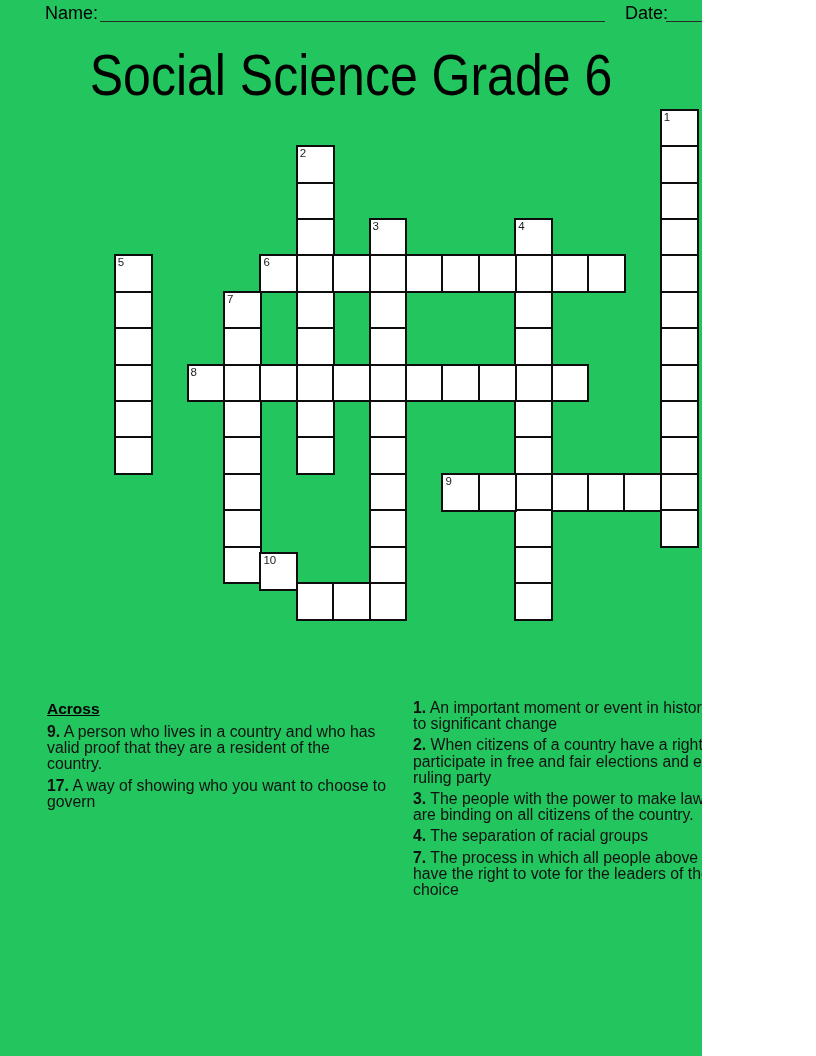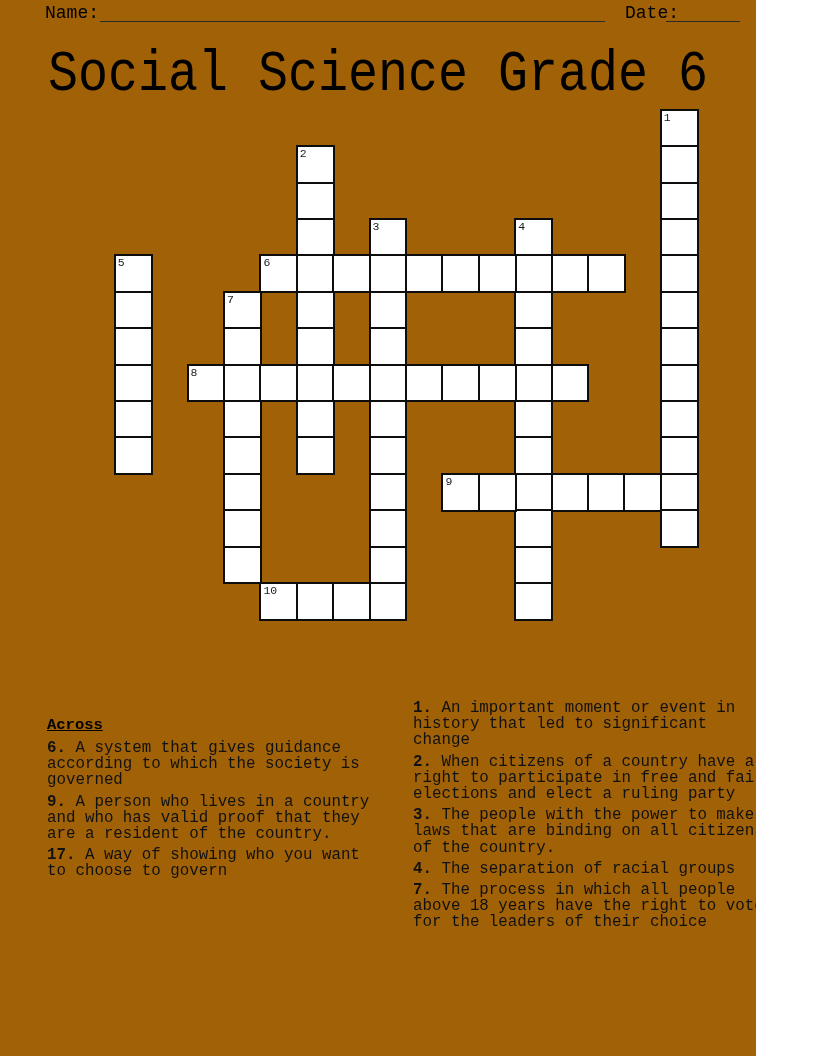--- a/index.html
+++ b/index.html
@@ -1,18 +1,18 @@
 <!DOCTYPE html>
 <html><head>
 <meta charset="utf-8">
 <style>
   html,body{margin:0;padding:0;background:#fff;}
   .page{
-    position:relative;width:756px;height:1056px;background:#a16207;
-    font-family:Liberation Mono, monospace;color:#000;overflow:hidden;
+    position:relative;width:702px;height:1056px;background:#22c55e;
+    font-family:Liberation Sans, sans-serif;color:#000;overflow:hidden;
   }
   
   .hdr-label{position:absolute;top:3px;font-size:18px;color:#000;white-space:nowrap;}
   .name-label{left:45px;}
   .date-label{left:625px;}
   .fill-line{position:absolute;top:0;height:21px;border-bottom:1.7px solid #2a2a2a;}
   .name-line{left:100px;width:505px;}
   .date-line{left:666px;width:74px;}
   
   .title{
@@ -28,21 +28,21 @@
   }
   .cell-number{
     position:absolute;left:2px;top:0px;font-size:11.5px;line-height:13px;
     color:#1a1a1a;font-weight:400;
   }
   
   .clues-col{position:absolute;top:700px;}
   .clues-across{left:47px;width:341px;}
   .clues-down{left:413px;width:354px;}
   .clues-heading{
-    margin:16px 0 6px 0;font-size:15.5px;font-weight:bold;
+    margin:0 0 6px 0;font-size:15.5px;font-weight:bold;
     text-decoration:underline;
   }
   .clue{
     margin:0 0 5px 0;font-size:15.8px;line-height:16.2px;color:#111;
   }
   .clue .num{font-weight:bold;}
 </style>
 </head>
 <body>
 
@@ -143,31 +143,30 @@
       <div class="cell" style="left: 441.4px; top: 363.6px; width: 38.8px; height: 38.8px;"></div>
       <div class="cell" style="left: 477.8px; top: 363.6px; width: 38.8px; height: 38.8px;"></div>
       <div class="cell" style="left: 550.6px; top: 363.6px; width: 38.8px; height: 38.8px;"></div>
       <div class="cell" style="left: 441.4px; top: 472.8px; width: 38.8px; height: 38.8px;">
         <span class="cell-number">9</span>
       </div>
       <div class="cell" style="left: 477.8px; top: 472.8px; width: 38.8px; height: 38.8px;"></div>
       <div class="cell" style="left: 550.6px; top: 472.8px; width: 38.8px; height: 38.8px;"></div>
       <div class="cell" style="left: 587px; top: 472.8px; width: 38.8px; height: 38.8px;"></div>
       <div class="cell" style="left: 623.4px; top: 472.8px; width: 38.8px; height: 38.8px;"></div>
-      <div class="cell" style="left: 259.4px; top: 582px; width: 38.8px; height: 38.8px;">
+      <div class="cell" style="left: 259.4px; top: 552px; width: 38.8px; height: 38.8px;">
         <span class="cell-number">10</span>
       </div>
       <div class="cell" style="left: 295.8px; top: 582px; width: 38.8px; height: 38.8px;"></div>
       <div class="cell" style="left: 332.2px; top: 582px; width: 38.8px; height: 38.8px;"></div>
     </div>
 
   <div class="clues-col clues-across">
     <h3 class="clues-heading">Across</h3>
     <div id="across-list">
-        <p class="clue"><span class="num">6.</span> A system that gives guidance according to which the society is governed</p>
         <p class="clue"><span class="num">9.</span> A person who lives in a country and who has valid proof that they are a resident of the country.</p>
         <p class="clue"><span class="num">17.</span> A way of showing who you want to choose to govern</p>
       </div>
   </div>
 
   <div class="clues-col clues-down">
     <div id="down-list">
         <p class="clue"><span class="num">1.</span> An important moment or event in history that led to significant change</p>
         <p class="clue"><span class="num">2.</span> When citizens of a country have a right to participate in free and fair elections and elect a ruling party</p>
         <p class="clue"><span class="num">3.</span> The people with the power to make laws that are binding on all citizens of the country.</p>

